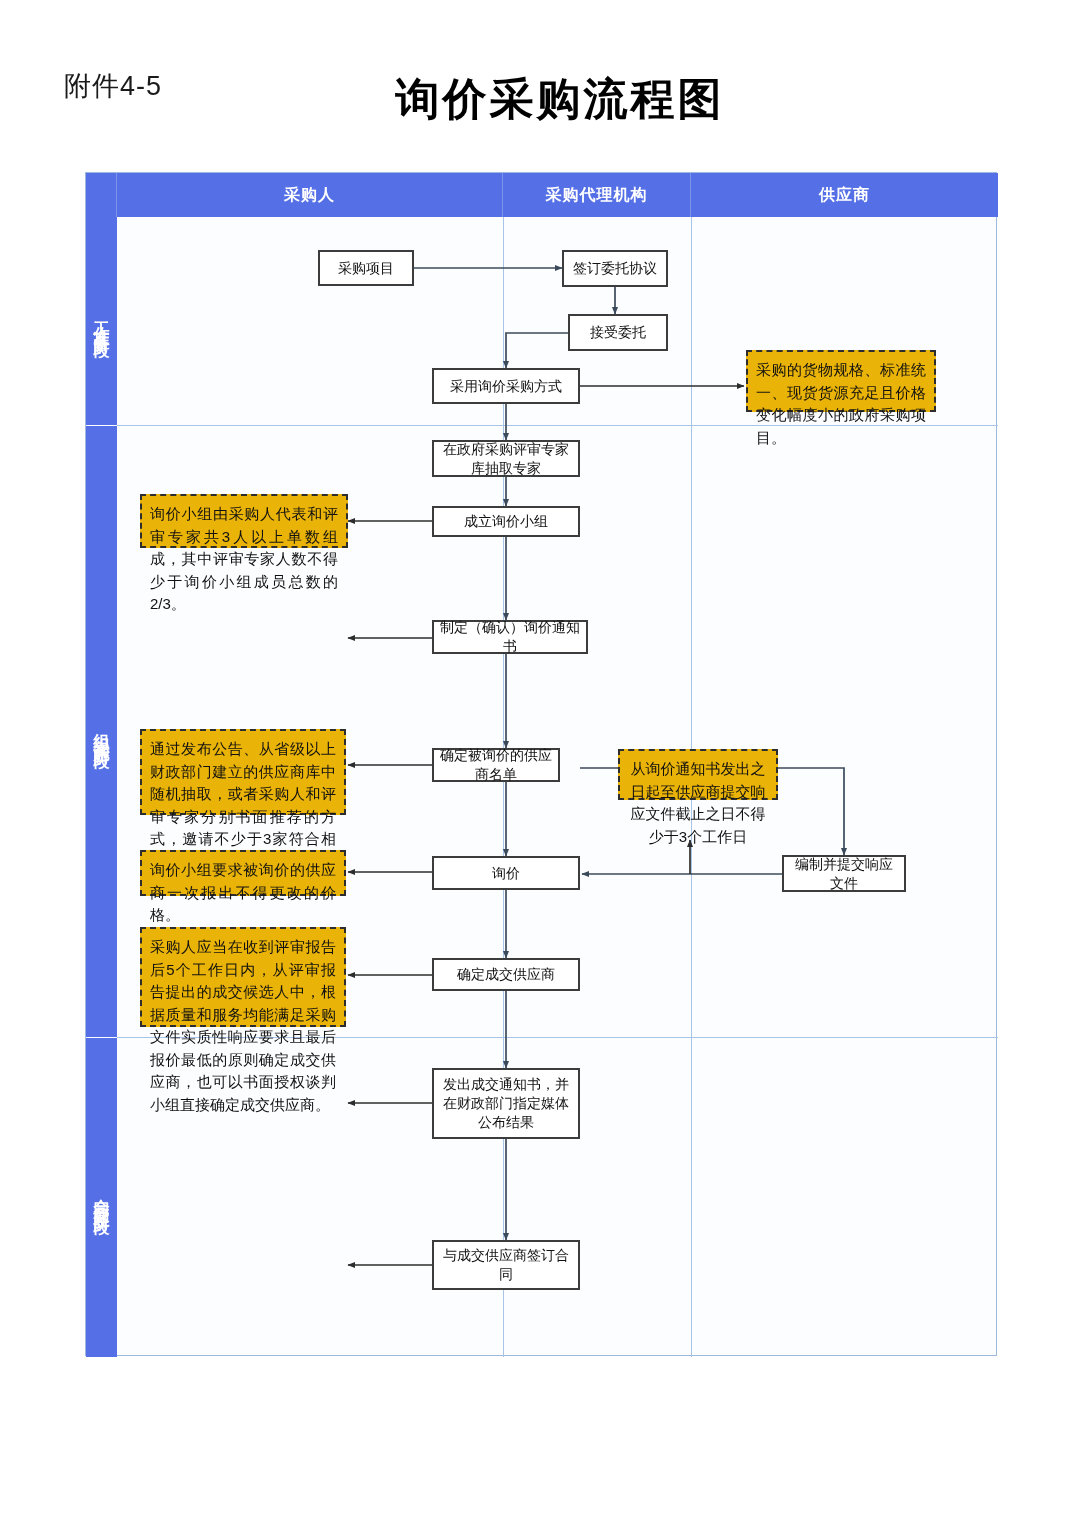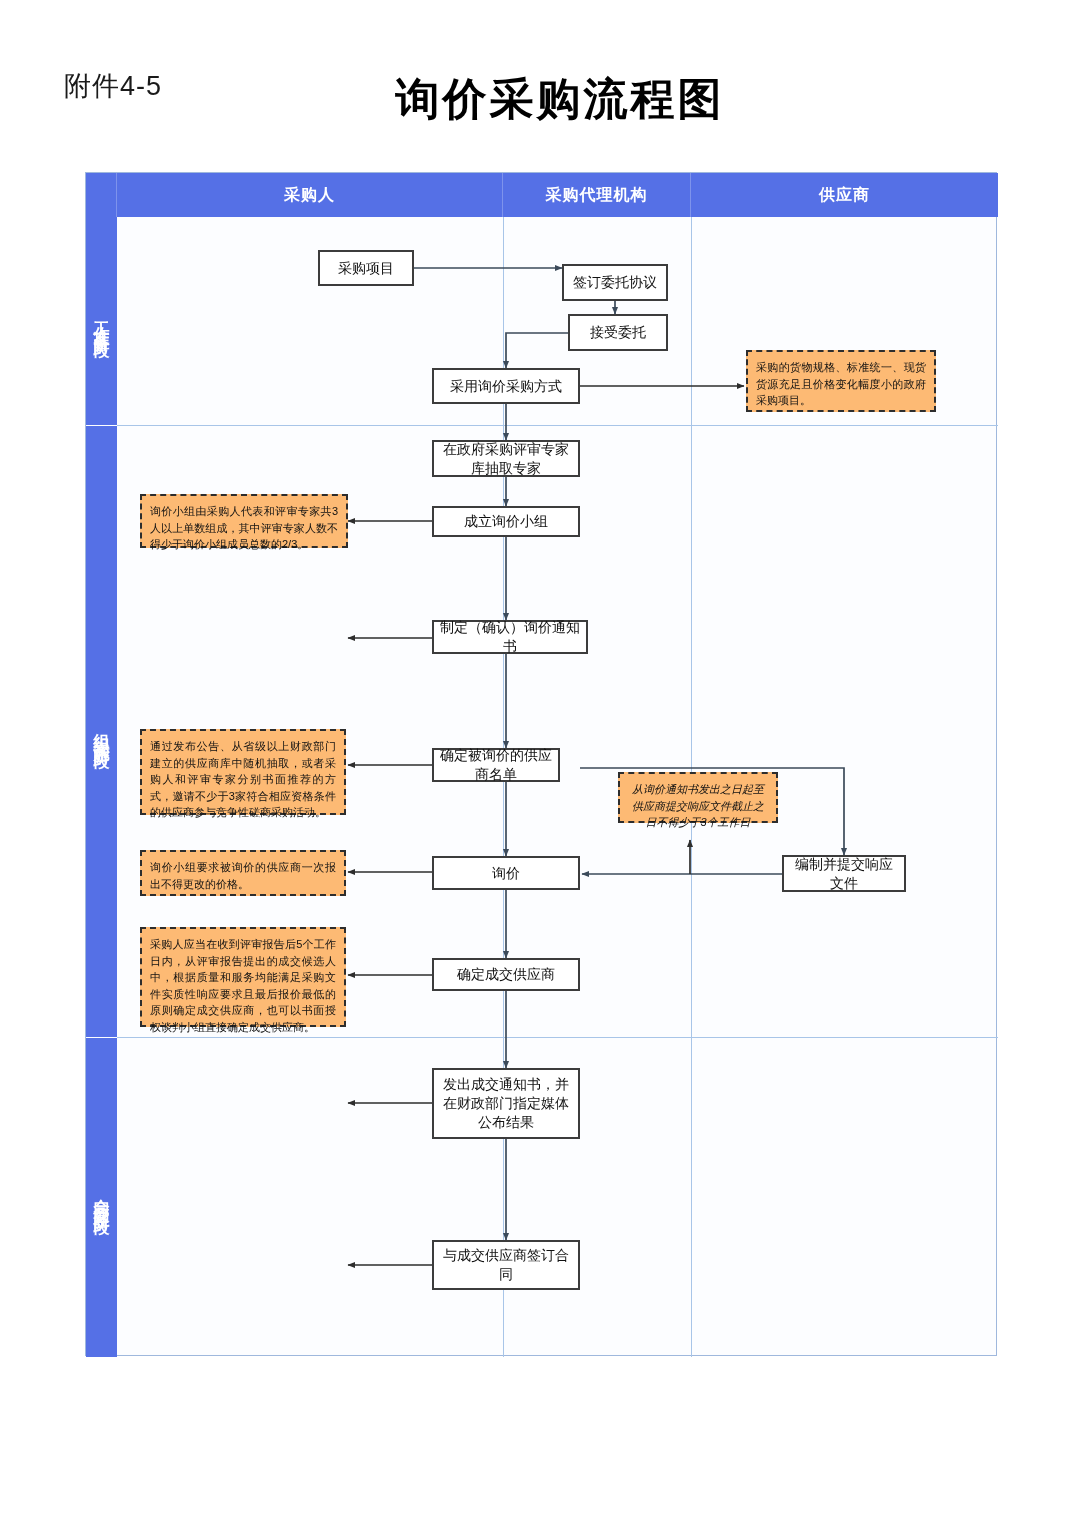--- a/index.html
+++ b/index.html
@@ -81,22 +81,22 @@
     position:absolute;box-sizing:border-box;
     border:2px solid #3c3c3c;background:#ffffff;
     display:flex;align-items:center;justify-content:center;
     text-align:center;
     font-size:14px;color:#111;line-height:1.35;
     padding:0 6px;
     z-index:5;
   }
   .note{
     position:absolute;box-sizing:border-box;
-    border:2px dashed #2d2d2d;background:#fdba74;
-    font-size:11px;color:#111;line-height:1.5;
+    border:2px dashed #2d2d2d;background:#eab308;
+    font-size:15px;color:#111;line-height:1.5;
     padding:7px 8px;
     text-align:justify;
     z-index:5;
   }
   .note.center{text-align:center;}
 
   
   svg.wires{position:absolute;left:0;top:0;width:1080px;height:1527px;
     pointer-events:none;z-index:3;}
 </style>
@@ -187,21 +187,21 @@
       <path d="M432,1103 L348,1103" stroke="#2d2d2d" marker-end="url(#ahl)"></path>
 
       <path d="M506,1139 L506,1240" marker-end="url(#ah)"></path>
 
       <path d="M432,1265 L348,1265" stroke="#2d2d2d" marker-end="url(#ahl)"></path>
     </g>
   </svg>
 
   <div class="box" style="left:318px;top:250px;width:96px;height:36px;">采购项目</div>
 
-  <div class="box" style="left:562px;top:264px;width:106px;height:37px;">签订委托协议</div>
+  <div class="box" style="left:562px;top:250px;width:106px;height:37px;">签订委托协议</div>
 
   <div class="box" style="left:568px;top:314px;width:100px;height:37px;">接受委托</div>
 
   <div class="box" style="left:432px;top:368px;width:148px;height:36px;">采用询价采购方式</div>
 
   <div class="box" style="left:432px;top:440px;width:148px;height:37px;">在政府采购评审专家库抽取专家</div>
 
   <div class="box" style="left:432px;top:506px;width:148px;height:31px;">成立询价小组</div>
 
   <div class="box" style="left:432px;top:620px;width:156px;height:34px;">制定（确认）询价通知书</div>
@@ -218,21 +218,21 @@
 
   <div class="box" style="left:432px;top:1240px;width:148px;height:50px;">与成交供应商签订合同</div>
 
   <div class="note" style="left:746px;top:350px;width:190px;height:62px;">采购的货物规格、标准统一、现货货源充足且价格变化幅度小的政府采购项目。</div>
 
   <div class="note" style="left:140px;top:494px;width:208px;height:54px;">询价小组由采购人代表和评审专家共3人以上单数组成，其中评审专家人数不得少于询价小组成员总数的2/3。</div>
 
 
   <div class="note" style="left:140px;top:729px;width:206px;height:86px;">通过发布公告、从省级以上财政部门建立的供应商库中随机抽取，或者采购人和评审专家分别书面推荐的方式，邀请不少于3家符合相应资格条件的供应商参与竞争性磋商采购活动。</div>
 
-  <div class="note note center" style="left:618px;top:772px;width:160px;height:51px;font-style:italic;">从询价通知书发出之日起至供应商提交响应文件截止之日不得少于3个工作日</div>
+  <div class="note note center" style="left:618px;top:749px;width:160px;height:51px;">从询价通知书发出之日起至供应商提交响应文件截止之日不得少于3个工作日</div>
 
   <div class="note" style="left:140px;top:850px;width:206px;height:46px;">询价小组要求被询价的供应商一次报出不得更改的价格。</div>
 
   <div class="note" style="left:140px;top:927px;width:206px;height:100px;">采购人应当在收到评审报告后5个工作日内，从评审报告提出的成交候选人中，根据质量和服务均能满足采购文件实质性响应要求且最后报价最低的原则确定成交供应商，也可以书面授权谈判小组直接确定成交供应商。</div>
 
 
 
 </div>
 
 </body></html>

